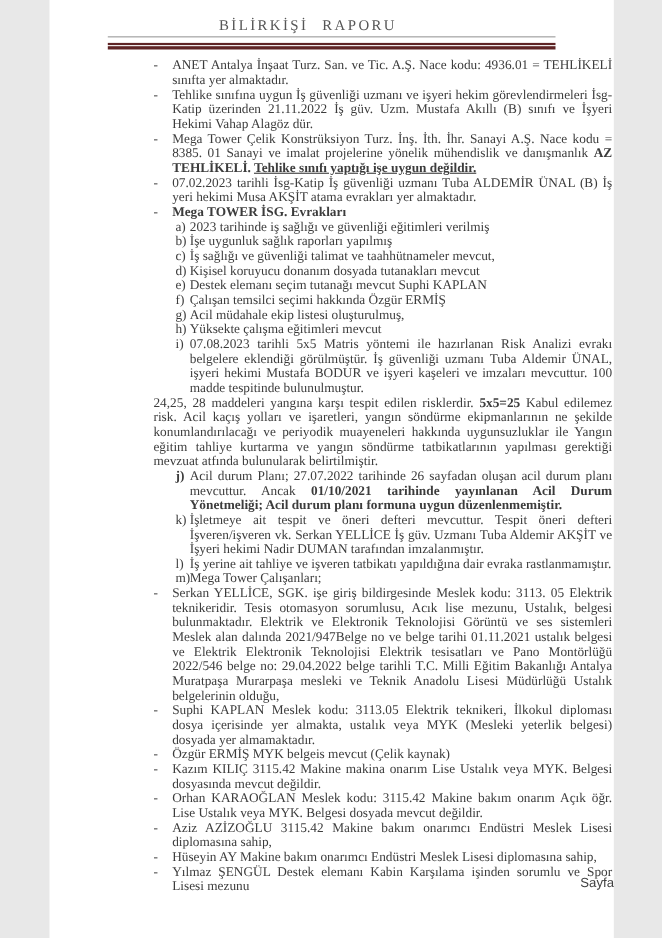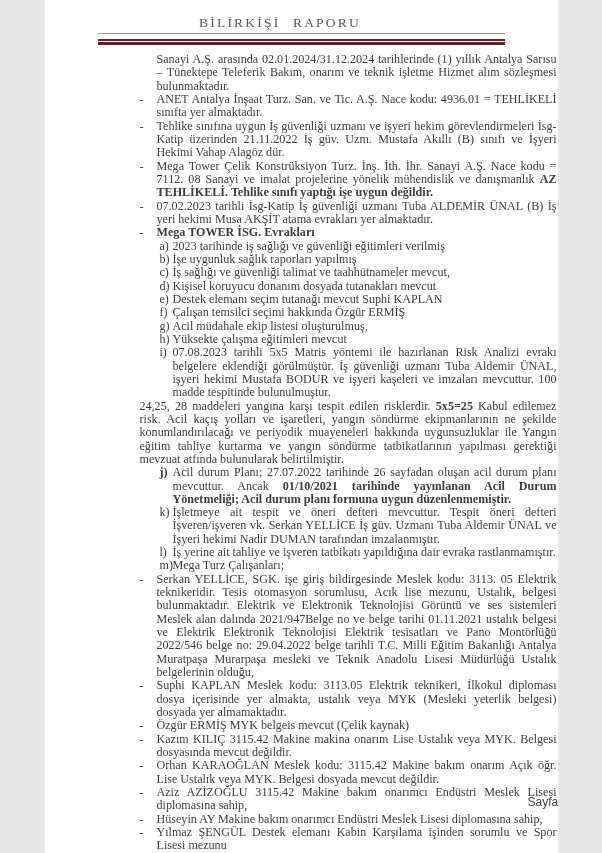--- a/index.html
+++ b/index.html
@@ -40,21 +40,21 @@
   .para { display:block; }
   .para.dash, .para.letter { display:flex; }
   .marker { flex:0 0 auto; }
   .dash .marker  { width:17px; }
   .letter        { margin-left:20px; }
   .letter .marker{ width:13px; }
   .plain         { padding-left:17px; }
   .letter-cont   { }
   .ptext { flex:1 1 auto; display:block; text-align:justify; }
   .b  { font-weight:bold; }
-  .u  { }
+  .u  { text-decoration:underline; }
   .mb .marker { font-weight:bold; }
   
   .footer {
     position:absolute;
     top:795px; left:483px;
     font-family:"Liberation Sans", sans-serif;
     font-size:12px;
     color:#3f3f3f;
     white-space:pre;
   }
@@ -64,34 +64,31 @@
 <body>
 
 <div class="page">
 
   <div class="hdr">
     <div class="hdr-title">BİLİRKİŞİ RAPORU</div>
     <div class="hdr-rule"></div>
   </div>
 
   <div class="content">
-      <div class="para plain">
-        <span class="ptext"><span>Sanayi A.Ş. arasında 02.01.2024/31.12.2024 tarihlerinde (1) yıllık Antalya Sarısu – Tünektepe Teleferik Bakım, onarım ve teknik işletme Hizmet alım sözleşmesi bulunmaktadır.</span></span>
-      </div>
       <div class="para dash">
         <span class="marker">-</span>
         <span class="ptext"><span>ANET Antalya İnşaat Turz. San. ve Tic. A.Ş. Nace kodu: 4936.01 = TEHLİKELİ sınıfta yer almaktadır.</span></span>
       </div>
       <div class="para dash">
         <span class="marker">-</span>
         <span class="ptext"><span>Tehlike sınıfına uygun İş güvenliği uzmanı ve işyeri hekim görevlendirmeleri İsg-Katip üzerinden 21.11.2022 İş güv. Uzm. Mustafa Akıllı (B) sınıfı ve İşyeri Hekimi Vahap Alagöz dür.</span></span>
       </div>
       <div class="para dash">
         <span class="marker">-</span>
-        <span class="ptext"><span>Mega Tower Çelik Konstrüksiyon Turz. İnş. İth. İhr. Sanayi A.Ş. Nace kodu = 7112. 08 Sanayi ve imalat projelerine yönelik mühendislik ve danışmanlık </span><span class="b">AZ TEHLİKELİ. </span><span class="b u">Tehlike sınıfı yaptığı işe uygun değildir.</span></span>
+        <span class="ptext"><span>Mega Tower Çelik Konstrüksiyon Turz. İnş. İth. İhr. Sanayi A.Ş. Nace kodu = 8385. 01 Sanayi ve imalat projelerine yönelik mühendislik ve danışmanlık </span><span class="b">AZ TEHLİKELİ. </span><span class="b u">Tehlike sınıfı yaptığı işe uygun değildir.</span></span>
       </div>
       <div class="para dash">
         <span class="marker">-</span>
         <span class="ptext"><span>07.02.2023 tarihli İsg-Katip İş güvenliği uzmanı Tuba ALDEMİR ÜNAL (B) İş yeri hekimi Musa AKŞİT atama evrakları yer almaktadır.</span></span>
       </div>
       <div class="para dash">
         <span class="marker">-</span>
         <span class="ptext"><span class="b">Mega TOWER İSG. Evrakları</span></span>
       </div>
       <div class="para letter">
@@ -132,29 +129,29 @@
       </div>
       <div class="para letter-cont">
         <span class="ptext"><span>24,25, 28 maddeleri yangına karşı tespit edilen risklerdir. </span><span class="b">5x5=25</span><span> Kabul edilemez risk. Acil kaçış yolları ve işaretleri, yangın söndürme ekipmanlarının ne şekilde konumlandırılacağı ve periyodik muayeneleri hakkında uygunsuzluklar ile Yangın eğitim tahliye kurtarma ve yangın söndürme tatbikatlarının yapılması gerektiği mevzuat atfında bulunularak belirtilmiştir.</span></span>
       </div>
       <div class="para letter mb">
         <span class="marker">j)</span>
         <span class="ptext"><span>Acil durum Planı; 27.07.2022 tarihinde 26 sayfadan oluşan acil durum planı mevcuttur. Ancak </span><span class="b">01/10/2021 tarihinde yayınlanan Acil Durum Yönetmeliği; Acil durum planı formuna uygun düzenlenmemiştir.</span></span>
       </div>
       <div class="para letter">
         <span class="marker">k)</span>
-        <span class="ptext"><span>İşletmeye ait tespit ve öneri defteri mevcuttur. Tespit öneri defteri İşveren/işveren vk. Serkan YELLİCE İş güv. Uzmanı Tuba Aldemir ÜNAL ve İşyeri hekimi Nadir DUMAN tarafından imzalanmıştır.</span></span>
+        <span class="ptext"><span>İşletmeye ait tespit ve öneri defteri mevcuttur. Tespit öneri defteri İşveren/işveren vk. Serkan YELLİCE İş güv. Uzmanı Tuba Aldemir AKŞİT ve İşyeri hekimi Nadir DUMAN tarafından imzalanmıştır.</span></span>
       </div>
       <div class="para letter">
         <span class="marker">l)</span>
         <span class="ptext"><span>İş yerine ait tahliye ve işveren tatbikatı yapıldığına dair evraka rastlanmamıştır.</span></span>
       </div>
       <div class="para letter">
         <span class="marker">m)</span>
-        <span class="ptext"><span>Mega Turz Çalışanları;</span></span>
+        <span class="ptext"><span>Mega Tower Çalışanları;</span></span>
       </div>
       <div class="para dash">
         <span class="marker">-</span>
         <span class="ptext"><span>Serkan YELLİCE, SGK. işe giriş bildirgesinde Meslek kodu: 3113. 05 Elektrik teknikeridir. Tesis otomasyon sorumlusu, Acık lise mezunu, Ustalık, belgesi bulunmaktadır. Elektrik ve Elektronik Teknolojisi Görüntü ve ses sistemleri Meslek alan dalında 2021/947Belge no ve belge tarihi 01.11.2021 ustalık belgesi ve Elektrik Elektronik Teknolojisi Elektrik tesisatları ve Pano Montörlüğü 2022/546 belge no: 29.04.2022 belge tarihli T.C. Milli Eğitim Bakanlığı Antalya Muratpaşa Murarpaşa mesleki ve Teknik Anadolu Lisesi Müdürlüğü Ustalık belgelerinin olduğu,</span></span>
       </div>
       <div class="para dash">
         <span class="marker">-</span>
         <span class="ptext"><span>Suphi KAPLAN Meslek kodu: 3113.05 Elektrik teknikeri, İlkokul diploması dosya içerisinde yer almakta, ustalık veya MYK (Mesleki yeterlik belgesi) dosyada yer almamaktadır.</span></span>
       </div>
       <div class="para dash">

